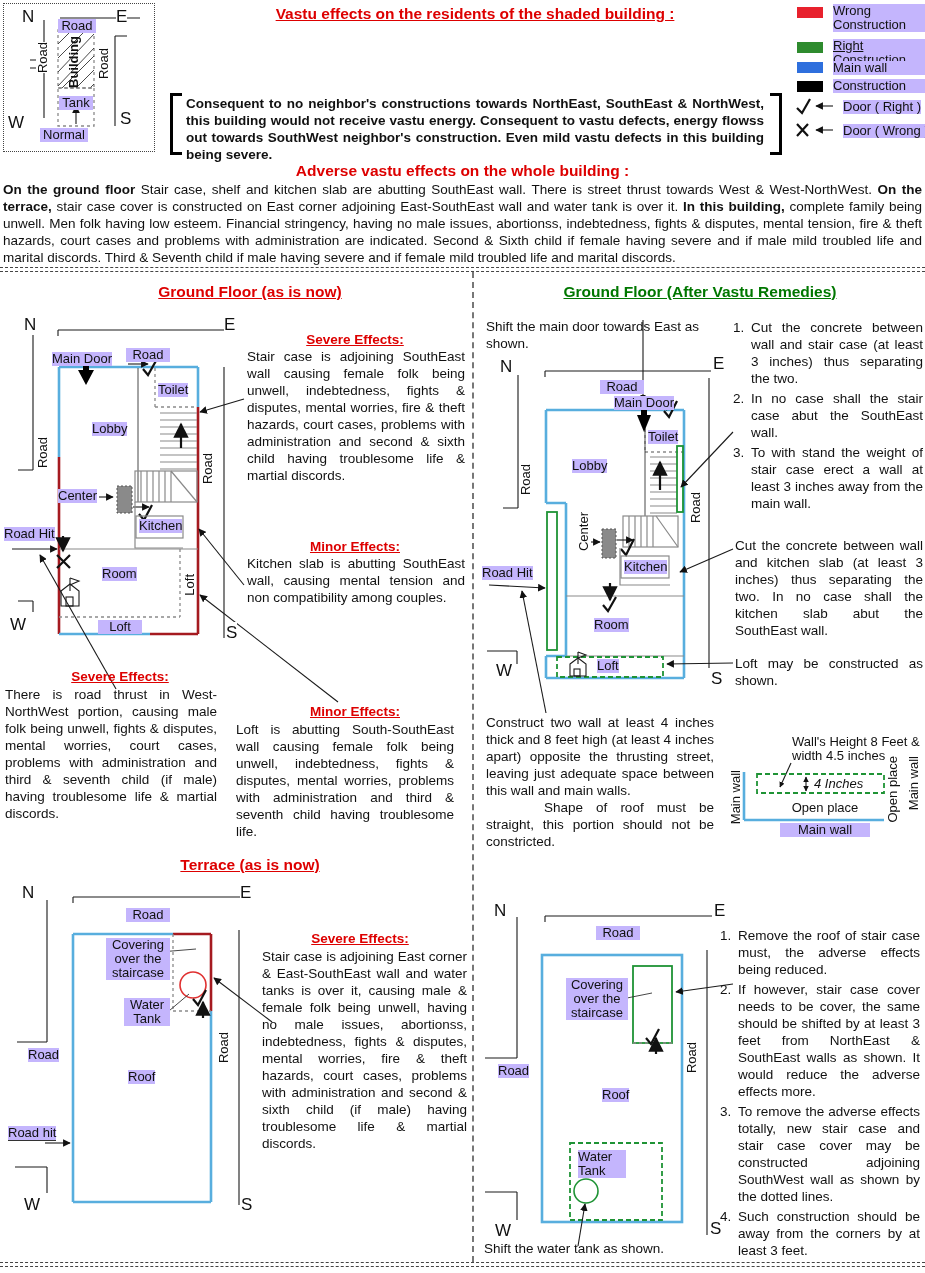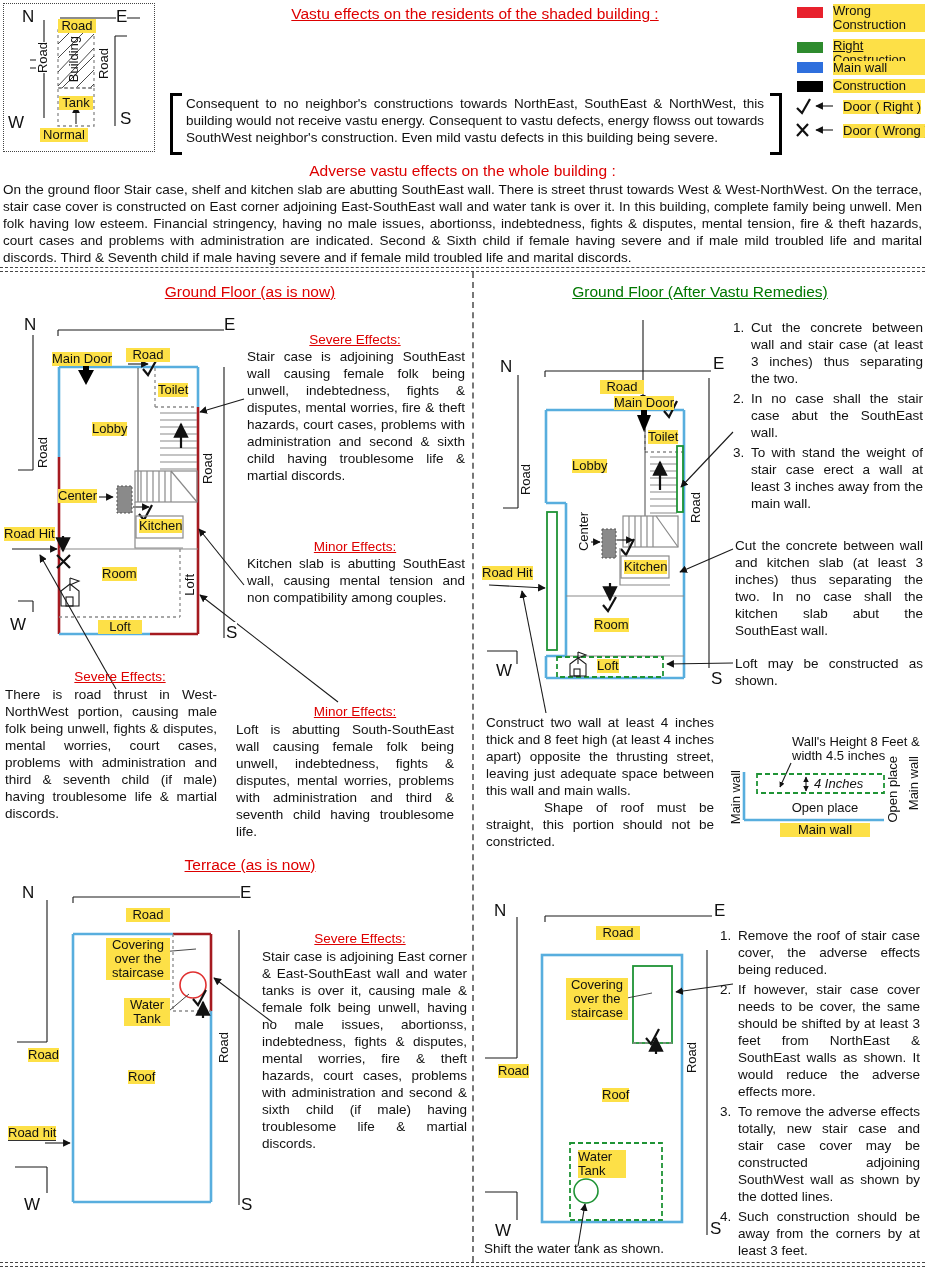--- a/index.html
+++ b/index.html
@@ -1,26 +1,26 @@
 <!DOCTYPE html>
 <html style="--red-text: #dd0000; --green-text: #007700; --wall-blue: #58aede; --wall-red: #a51a20; --wall-green: #1f9335; --wall-gray: #8a8a8a; --tank-red: #e03131; --legend-red: #e8212d; --legend-green: #2e8b2e; --legend-blue: #2e6fdd; --legend-black: #000000;"><head>
 <meta charset="utf-8">
 <style>
   html,body{margin:0;padding:0;background:#fff;}
   #page{position:relative;width:925px;height:1273px;background:#fff;overflow:hidden;
         font-family:"Liberation Sans",sans-serif;color:#111;font-size:13.5px;line-height:1.26;}
   .abs{position:absolute;}
   .c{text-align:center;}
   .j{text-align:justify;}
-  .b{font-weight:normal;}
+  .b{font-weight:bold;}
   .u{text-decoration:underline;}
   .red{color:var(--red-text);}
   .green{color:var(--green-text);}
   .t15{font-size:15.5px;line-height:1.1;}
-  .lbl{font-size:13px;line-height:1.08;background:#fde047;white-space:nowrap;}
+  .lbl{font-size:13px;line-height:1.08;background:#c4b5fd;white-space:nowrap;}
   .wrap{white-space:normal;}
   .vlab{writing-mode:vertical-rl;transform:rotate(180deg);font-size:13px;background:#fff;line-height:1;}
   .compass{font-size:17px;font-weight:normal;background:#fff;}
   svg{position:absolute;left:0;top:0;}
   .sb{stroke:var(--wall-blue);stroke-width:2.6;fill:none;}
   .sr{stroke:var(--wall-red);stroke-width:2.6;fill:none;}
   .sg{stroke:var(--wall-green);stroke-width:1.8;fill:none;}
   .sgd{stroke:var(--wall-green);stroke-width:1.8;fill:none;stroke-dasharray:5,3;}
   .gy{stroke:var(--wall-gray);stroke-width:1.2;fill:none;}
   .gyd{stroke:var(--wall-gray);stroke-width:1.3;fill:none;stroke-dasharray:3,3;}
@@ -284,20 +284,21 @@
   <div class="abs c b u red" style="left:245px;top:331px;width:220px;">Severe Effects:</div>
   <div class="abs j" style="left:247px;top:348px;width:218px;">Stair case is adjoining SouthEast wall causing female folk being unwell, indebtedness, fights &amp; disputes, mental worries, fire &amp; theft hazards, court cases, problems with administration and second &amp; sixth child having troublesome life &amp; martial discords.</div>
   <div class="abs c b u red" style="left:245px;top:538px;width:220px;">Minor Effects:</div>
   <div class="abs j" style="left:247px;top:555px;width:218px;">Kitchen slab is abutting SouthEast wall, causing mental tension and non compatibility among couples.</div>
   <div class="abs c b u red" style="left:40px;top:668px;width:160px;">Severe Effects:</div>
   <div class="abs j" style="left:5px;top:686px;width:212px;">There is road thrust in West-NorthWest portion, causing male folk being unwell, fights &amp; disputes, mental worries, court cases, problems with administration and third &amp; seventh child (if male) having troublesome life &amp; martial discords.</div>
   <div class="abs c b u red" style="left:275px;top:703px;width:160px;">Minor Effects:</div>
   <div class="abs j" style="left:236px;top:721px;width:218px;">Loft is abutting South-SouthEast wall causing female folk being unwell, indebtedness, fights &amp; disputes, mental worries, problems with administration and third &amp; seventh child having troublesome life.</div>
 
   <div class="abs c b u green t15" style="left:485px;top:283px;width:430px;">Ground Floor (After Vastu Remedies)</div>
+  <div class="abs" style="left:486px;top:318px;width:245px;">Shift the main door towards East as shown.</div>
   <ol class="steps abs" style="left:733px;top:319px;width:190px;">
     <li>
         <span class="n">1.</span>
         <span class="t">Cut the concrete between wall and stair case (at least 3 inches) thus separating the two.</span>
       </li>
     <li>
         <span class="n">2.</span>
         <span class="t">In no case shall the stair case abut the SouthEast wall.</span>
       </li>
     <li>
@@ -353,21 +354,21 @@
   <span class="abs compass" style="left:710px;top:1218px;">S</span>
   <span class="abs lbl c" style="left:596px;top:926px;width:44px;">Road</span>
   <div class="abs lbl wrap c" style="left:566px;top:978px;width:62px;">Covering over the staircase</div>
   <span class="abs lbl" style="left:602px;top:1088px;">Roof</span>
   <div class="abs lbl wrap" style="left:578px;top:1150px;width:48px;">Water Tank</div>
   <span class="abs lbl" style="left:498px;top:1064px;">Road</span>
   <span class="abs vlab" style="left:685px;top:1042px;">Road</span>
   <ol class="steps abs" style="left:720px;top:927px;width:200px;">
     <li>
         <span class="n">1.</span>
-        <span class="t">Remove the roof of stair case cover, the adverse effects being reduced.</span>
+        <span class="t">Remove the roof of stair case must, the adverse effects being reduced.</span>
       </li>
     <li>
         <span class="n">2.</span>
         <span class="t">If however, stair case cover needs to be cover, the same should be shifted by at least 3 feet from NorthEast &amp; SouthEast walls as shown. It would reduce the adverse effects more.</span>
       </li>
     <li>
         <span class="n">3.</span>
         <span class="t">To remove the adverse effects totally, new stair case and stair case cover may be constructed adjoining SouthWest wall as shown by the dotted lines.</span>
       </li>
     <li>

